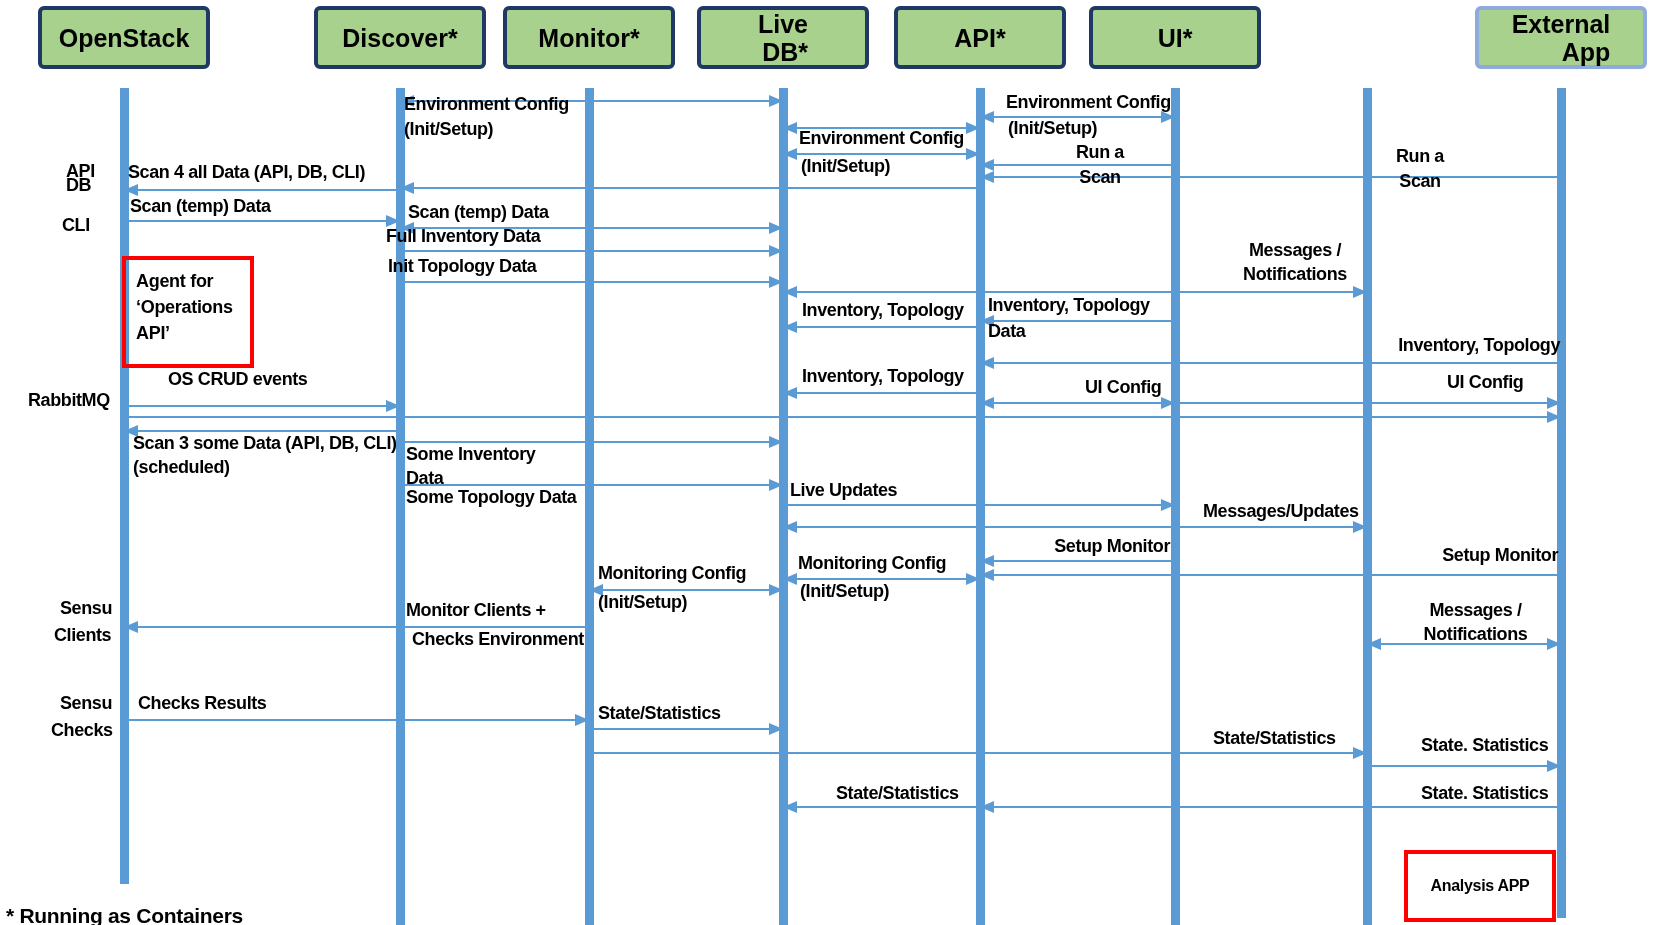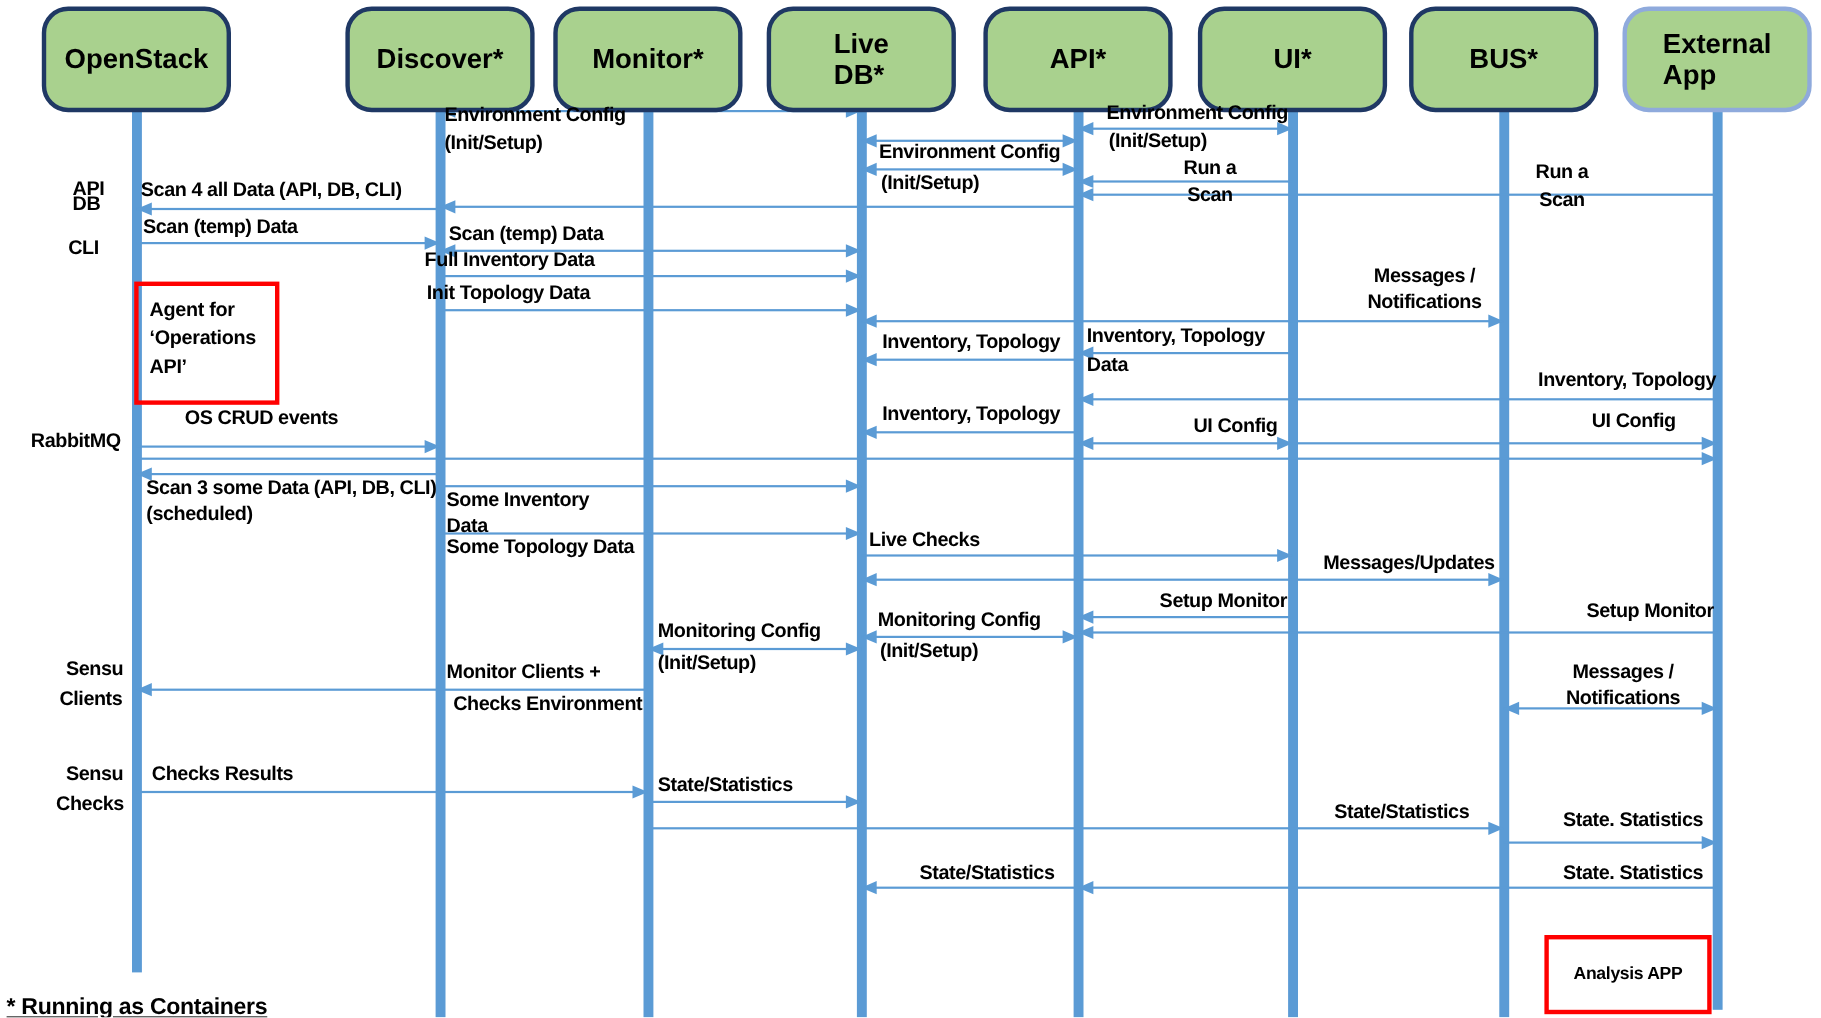--- a/index.html
+++ b/index.html
@@ -2,24 +2,24 @@
 <html><head>
 <meta charset="utf-8">
 <style>
   html,body{margin:0;padding:0;background:#fff;}
   .stage{
     position:relative;width:1655px;height:925px;background:#fff;overflow:hidden;
     font-family:"Liberation Sans",sans-serif;color:#000;
   }
   .layer{position:absolute;inset:0;}
   .actor{
-    position:absolute;top:6px;width:172px;height:96px;box-sizing:border-box;
+    position:absolute;top:6px;width:172px;height:63px;box-sizing:border-box;
     background:var(--actor-fill,#a9d18e);border:4px solid var(--actor-border,#1f3864);
-    border-radius:24px;display:flex;align-items:center;justify-content:center;
-    font-weight:bold;font-size:25px;line-height:1.12;text-align:left;white-space:pre-line;
+    border-radius:6px;display:flex;align-items:center;justify-content:center;
+    font-weight:bold;font-size:25px;line-height:1.12;text-align:right;white-space:pre-line;
   }
   .lifeline{position:absolute;width:9px;background:var(--line,#5b9bd5);}
   .msg-line{position:absolute;height:2.4px;background:var(--line,#5b9bd5);}
   .head{position:absolute;width:0;height:0;border-top:6px solid transparent;border-bottom:6px solid transparent;}
   .head.l{border-right:14px solid var(--line,#5b9bd5);}
   .head.r{border-left:14px solid var(--line,#5b9bd5);}
   .lbl{
     position:absolute;font-weight:bold;font-size:18px;line-height:1.15;
     white-space:nowrap;letter-spacing:-0.4px;
   }
@@ -136,21 +136,20 @@
       <div class="head l" style="left: 783px; top: 801px;"></div>
     </div>
   <div class="layer">
       <div class="actor" style="left: 38px; border-color: rgb(31, 56, 100);">OpenStack</div>
       <div class="actor" style="left: 314px; border-color: rgb(31, 56, 100);">Discover*</div>
       <div class="actor" style="left: 503px; border-color: rgb(31, 56, 100);">Monitor*</div>
       <div class="actor" style="left: 697px; border-color: rgb(31, 56, 100);">Live
 DB*</div>
       <div class="actor" style="left: 894px; border-color: rgb(31, 56, 100);">API*</div>
       <div class="actor" style="left: 1089px; border-color: rgb(31, 56, 100);">UI*</div>
-      <div class="actor" style="left: 1281px; border-color: rgb(31, 56, 100);">BUS*</div>
       <div class="actor" style="left: 1475px; border-color: rgb(143, 170, 220);">External
 App</div>
     </div>
   <div class="layer">
       <div class="lbl" style="left: 404px; top: 94px;">Environment Config</div>
       <div class="lbl" style="left: 404px; top: 119px;">(Init/Setup)</div>
       <div class="lbl" style="left: 1006px; top: 92px;">Environment Config</div>
       <div class="lbl" style="left: 1008px; top: 118px;">(Init/Setup)</div>
       <div class="lbl" style="left: 799px; top: 128px;">Environment Config</div>
       <div class="lbl" style="left: 801px; top: 156px;">(Init/Setup)</div>
@@ -175,21 +174,21 @@
       <div class="lbl" style="left: 802px; top: 366px;">Inventory, Topology</div>
       <div class="lbl" style="left: 1085px; top: 377px;">UI Config</div>
       <div class="lbl" style="left: 1447px; top: 372px;">UI Config</div>
       <div class="lbl" style="left: 28px; top: 390px;">RabbitMQ</div>
       <div class="lbl" style="left: 168px; top: 369px;">OS CRUD events</div>
       <div class="lbl" style="left: 133px; top: 433px;">Scan 3 some Data (API, DB, CLI)</div>
       <div class="lbl" style="left: 133px; top: 457px;">(scheduled)</div>
       <div class="lbl" style="left: 406px; top: 444px;">Some Inventory</div>
       <div class="lbl" style="left: 406px; top: 468px;">Data</div>
       <div class="lbl" style="left: 406px; top: 487px;">Some Topology Data</div>
-      <div class="lbl" style="left: 790px; top: 480px;">Live Checks</div>
+      <div class="lbl" style="left: 790px; top: 480px;">Live Updates</div>
       <div class="lbl" style="left: 1203px; top: 501px;">Messages/Updates</div>
       <div class="lbl" style="left: 1020px; top: 536px; width: 150px; text-align: right;">Setup Monitor</div>
       <div class="lbl" style="left: 1408px; top: 545px; width: 150px; text-align: right;">Setup Monitor</div>
       <div class="lbl" style="left: 598px; top: 563px;">Monitoring Config</div>
       <div class="lbl" style="left: 598px; top: 592px;">(Init/Setup)</div>
       <div class="lbl" style="left: 798px; top: 553px;">Monitoring Config</div>
       <div class="lbl" style="left: 800px; top: 581px;">(Init/Setup)</div>
       <div class="lbl" style="left: 406px; top: 600px;">Monitor Clients +</div>
       <div class="lbl" style="left: 412px; top: 629px;">Checks Environment</div>
       <div class="lbl" style="left: 60px; top: 598px;">Sensu</div>

